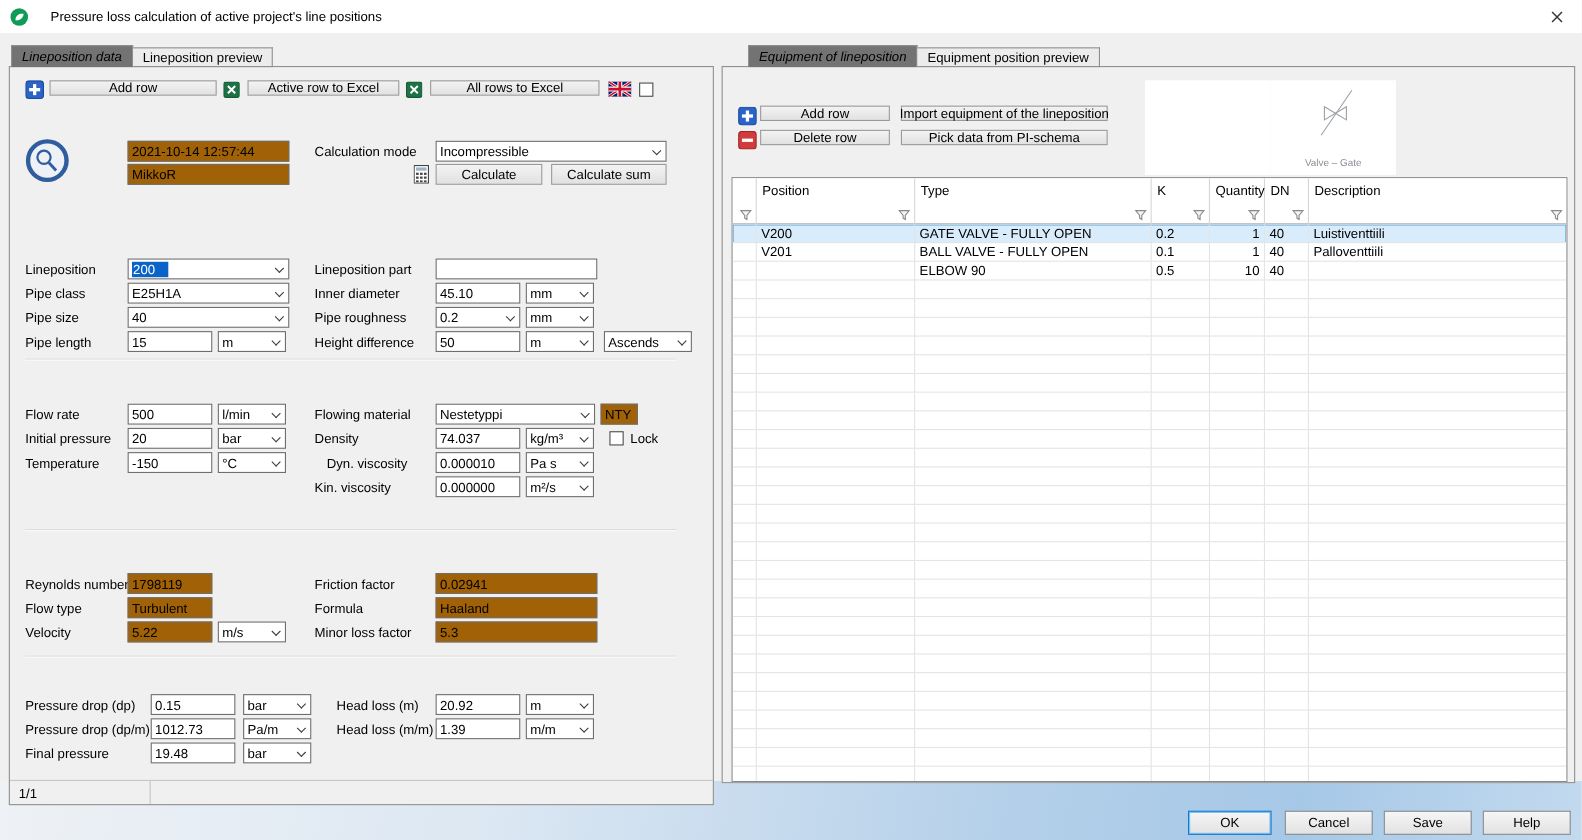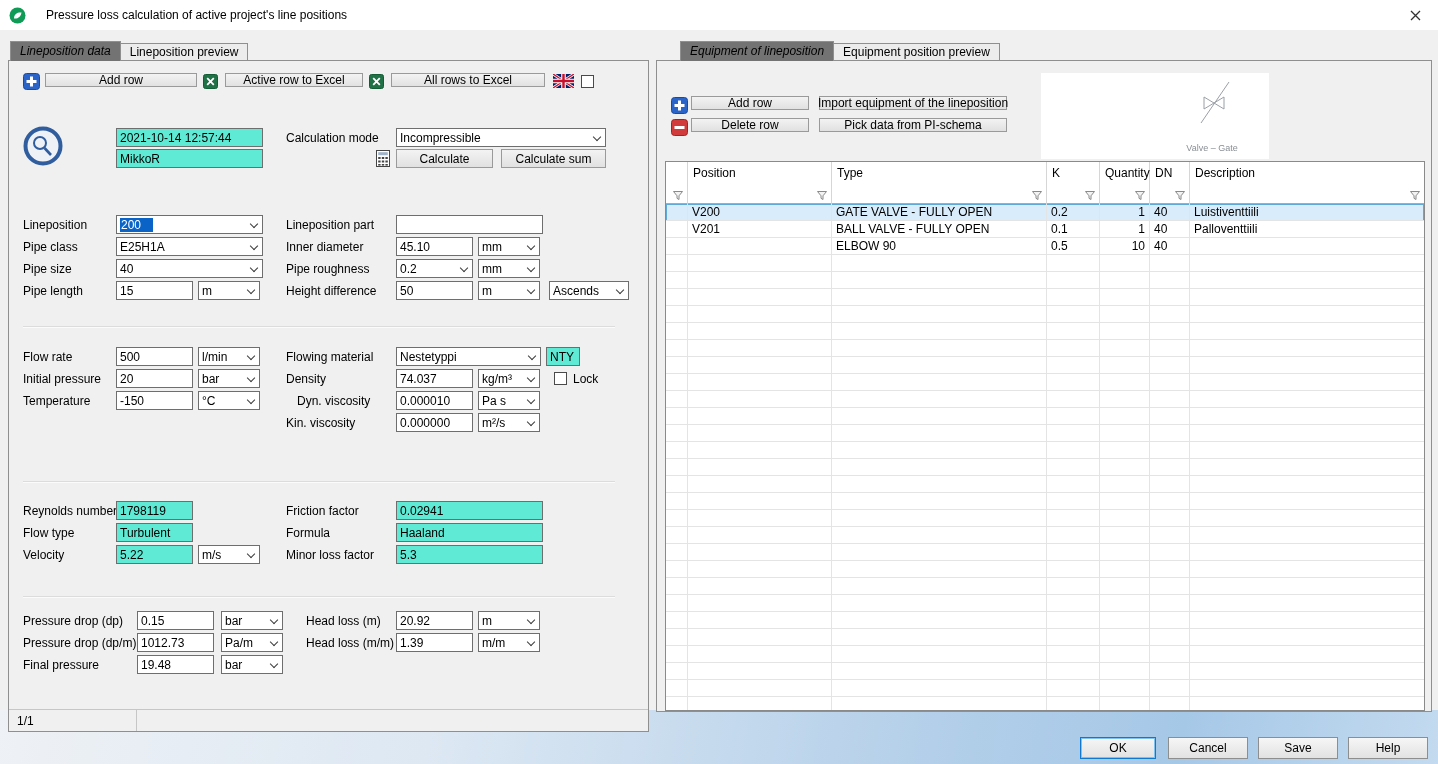--- a/index.html
+++ b/index.html
@@ -19,27 +19,27 @@
   .tab.inactive{border-left:none;}
 
   .panel{position:absolute;background:#f0f0f0;border:1px solid #8f8f8f;z-index:2;}
   #left-panel{left:8px;top:60px;width:641px;height:672px;}
   #right-panel{left:656px;top:60px;width:776px;height:652px;}
 
   .btn{position:absolute;background:linear-gradient(#f3f3f3,#e1e1e1);border:1px solid #9a9a9a;display:flex;align-items:center;justify-content:center;height:14px;font-size:12px;font-family:inherit;white-space:nowrap;}
   .iconbox{position:absolute;line-height:0;}
 
   .lbl{position:absolute;top:3px;white-space:nowrap;}
-  .frow{position:absolute;left:0;width:100%;height:22px;}
+  .frow{position:absolute;left:0;width:100%;height:22px;margin-top:20px;}
   .sep{position:absolute;left:14px;width:592px;height:2px;border-top:1px solid #dcdcdc;border-bottom:1px solid #fbfbfb;}
 
   .tb{position:absolute;height:19px;background:#fff;border:1px solid #6e6e6e;font-family:inherit;font-size:12px;padding:0 3px;color:#000;}
   input.tb{outline:none;}
   div.tb{display:flex;align-items:center;white-space:nowrap;overflow:hidden;}
-  .ro{background:#5eead4;}
+  .ro{background:#a16207;}
 
   .combo{position:absolute;height:19px;background:#fff;border:1px solid #6e6e6e;display:flex;align-items:center;padding:0 15px 0 3px;overflow:hidden;white-space:nowrap;}
   .combo-arrow{position:absolute;right:5px;top:5px;width:6px;height:6px;border-right:1.5px solid #3c3c3c;border-bottom:1.5px solid #3c3c3c;transform:rotate(45deg);}
   .sel-text{background:#0a64c8;color:#fff;padding:0 12px 0 1px;}
 
   .checkbox{position:absolute;width:13px;height:13px;background:#fff;border:1px solid #4a4a4a;display:inline-block;}
 
   .status{position:absolute;left:0;bottom:0;width:100%;height:22px;border-top:1px solid #c6c6c6;}
   .status .vline{position:absolute;left:127px;top:0;bottom:0;border-left:1px solid #c6c6c6;}
   .status .txt{position:absolute;left:8px;top:4px;}

